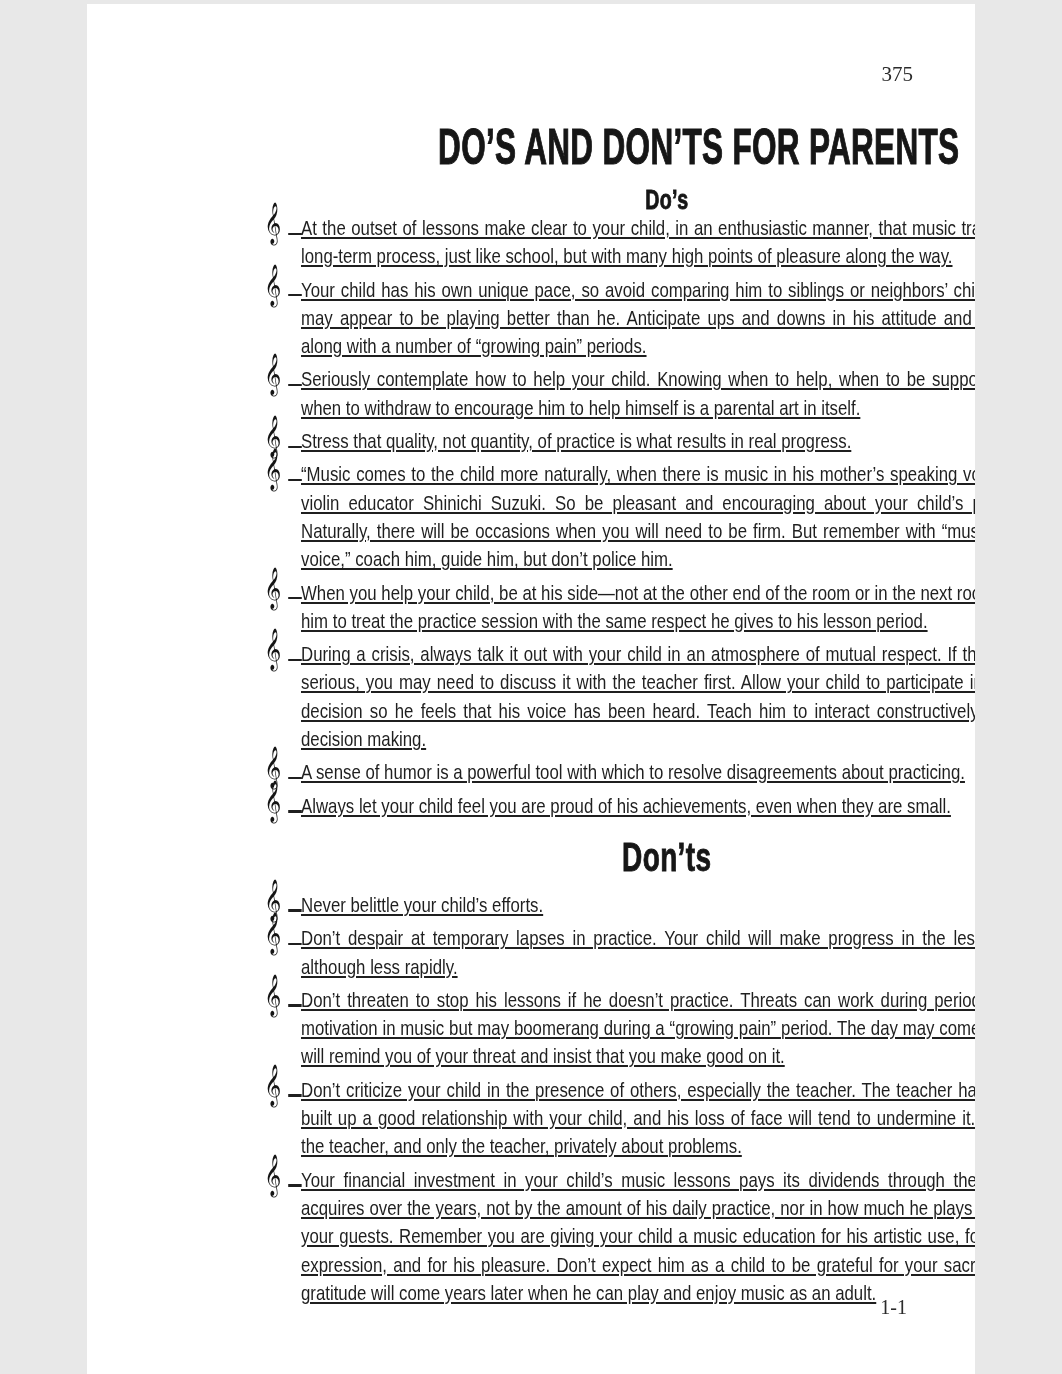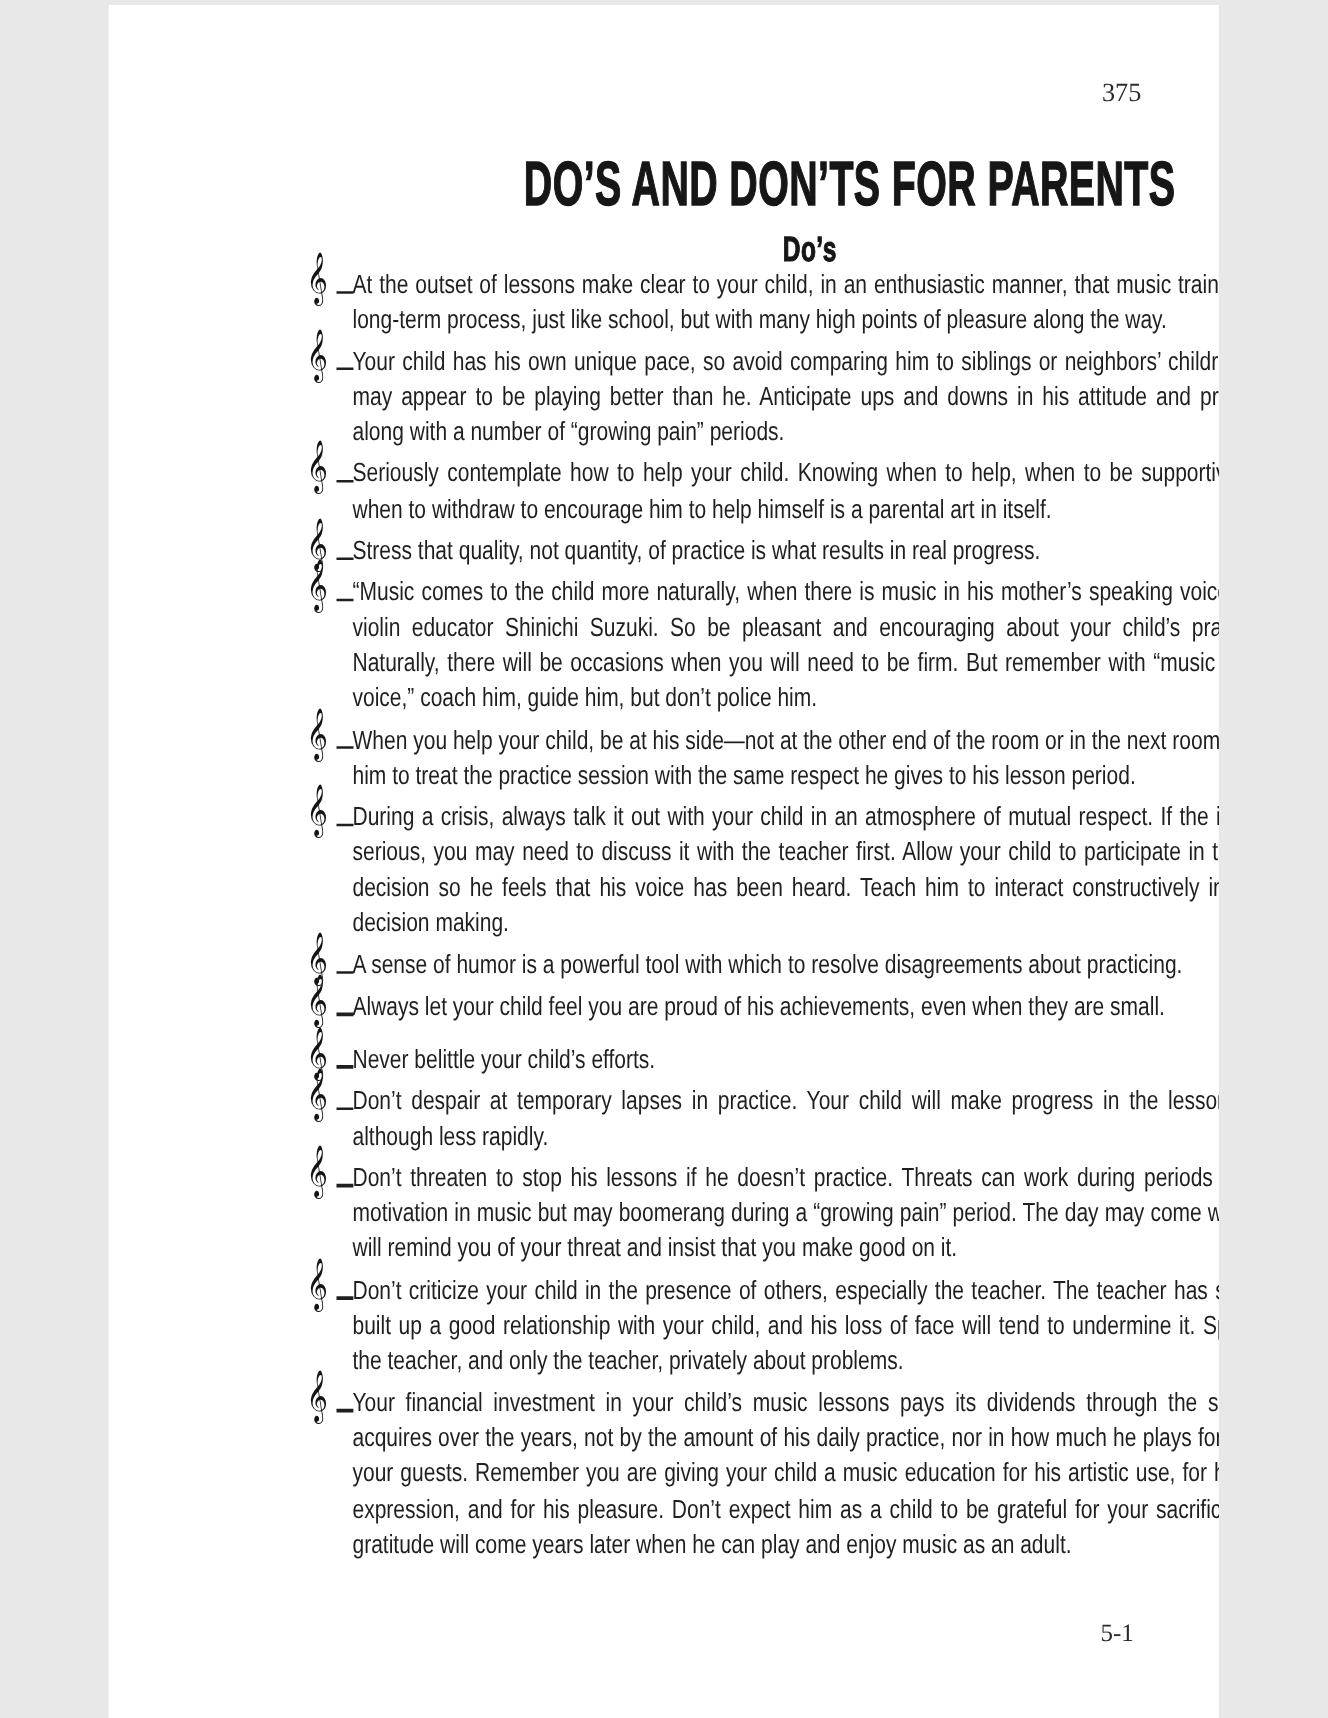--- a/index.html
+++ b/index.html
@@ -18,23 +18,24 @@
     font-family: "Liberation Serif", serif;
     font-size: 21px;
     color: #2b2b2b;
     line-height: 1;
   }
   .pgtop { top: 60px; right: 62px; }
   .pgbot { top: 1293px; right: 68px; font-size: 20px; }
 
   .content {
     position: absolute;
-    left: 195px;
+    left: 214px;
     top: 0;
     width: 748px;
+    text-decoration: underline;
   }
 
   .heading-row {
     text-align: center;
     line-height: 1;
     white-space: nowrap;
     margin: 0 0 0 -16px;
     color: #161616;
   }
   .title-row   { margin-top: 118px; font-size: 50px; }
@@ -159,20 +160,23 @@
       </div>
 
       <div class="item">
         <span class="clef">𝄞</span>
         <span class="clef-line"></span>
         <span class="item-text">Always let your child feel you are proud of his achievements, even when they are small.</span>
       </div>
 
     </div>
 
+    <div class="heading-row donts-row">
+      <span class="condense sub">Don’ts</span>
+    </div>
 
     <div class="items donts">
 
       <div class="item">
         <span class="clef">𝄞</span>
         <span class="clef-line"></span>
         <span class="item-text">Never belittle your child’s efforts.</span>
       </div>
 
       <div class="item">
@@ -196,15 +200,15 @@
       <div class="item">
         <span class="clef">𝄞</span>
         <span class="clef-line"></span>
         <span class="item-text">Your financial investment in your child’s music lessons pays its dividends through the skills he acquires over the years, not by the amount of his daily practice, nor in how much he plays for you or your guests. Remember you are giving your child a music education for his artistic use, for his self-expression, and for his pleasure. Don’t expect him as a child to be grateful for your sacrifices. His gratitude will come years later when he can play and enjoy music as an adult.</span>
       </div>
 
     </div>
 
   </div>
 
-  <div class="corner-num pgbot">5-1</div>
+  <div class="corner-num pgbot">1-1</div>
 
 </div>
 
 </body></html>

